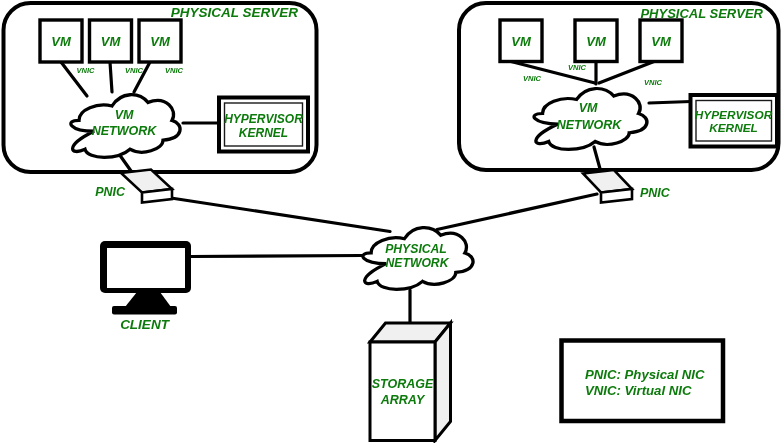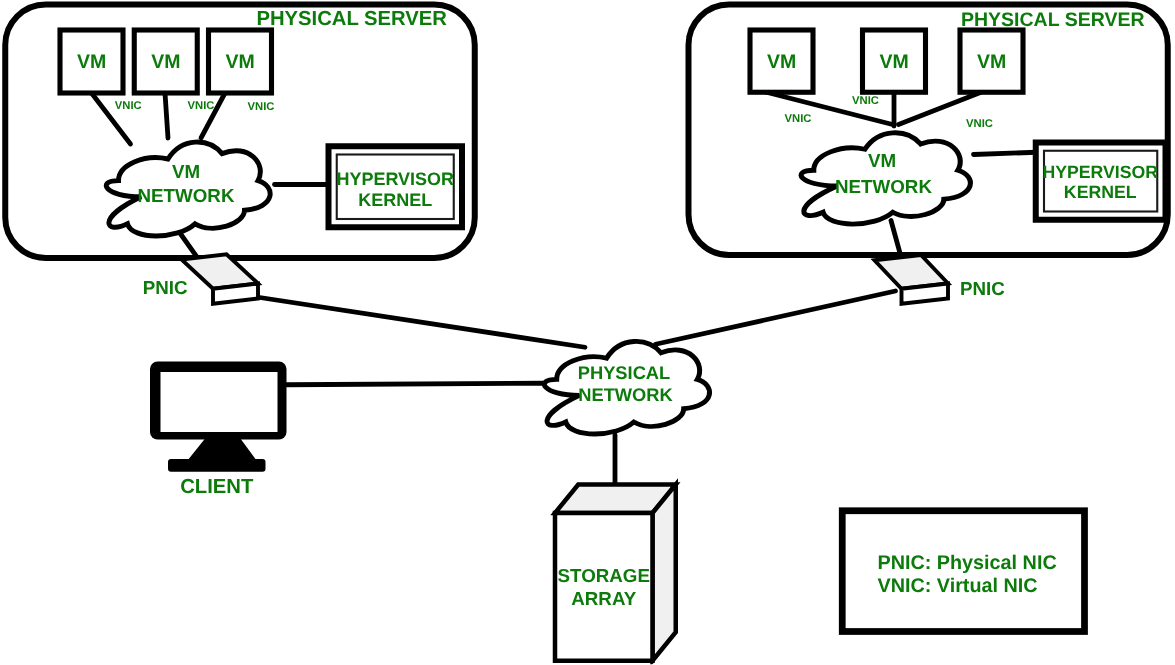--- a/index.html
+++ b/index.html
@@ -1,16 +1,16 @@
 <!DOCTYPE html>
 <html style="--green: #0c7b0c; --gray: #f0f0f0;"><head>
 <meta charset="utf-8">
 <style>
   html,body{margin:0;padding:0;background:#fff;}
-  .stage{position:relative;width:783px;height:443px;background:#fff;overflow:hidden;}
+  .stage{position:relative;width:783px;height:443px;background:#fff;overflow:hidden;font-style:italic;}
   svg text{
     font-family:"Liberation Sans",sans-serif;
     font-weight:bold;
     fill:var(--green,#0c7b0c);
   }
   .shape{fill:#fff;stroke:#000;}
   .grayface{fill:var(--gray,#f0f0f0);stroke:#000;}
   .whiteface{fill:#fff;stroke:#000;}
   .conn{stroke:#000;stroke-linecap:round;fill:none;}
 </style>

